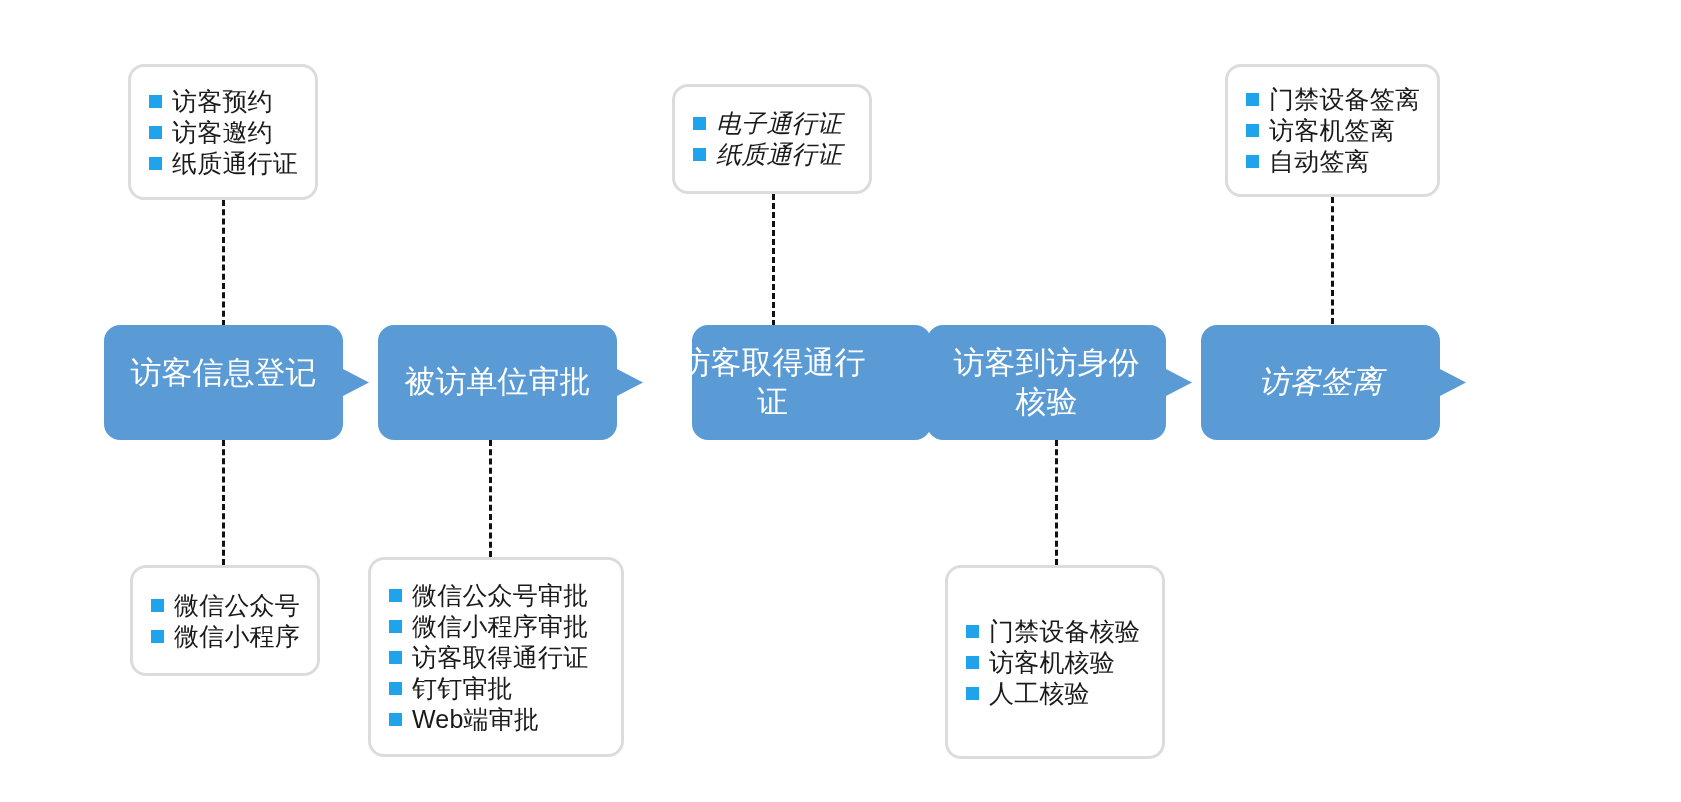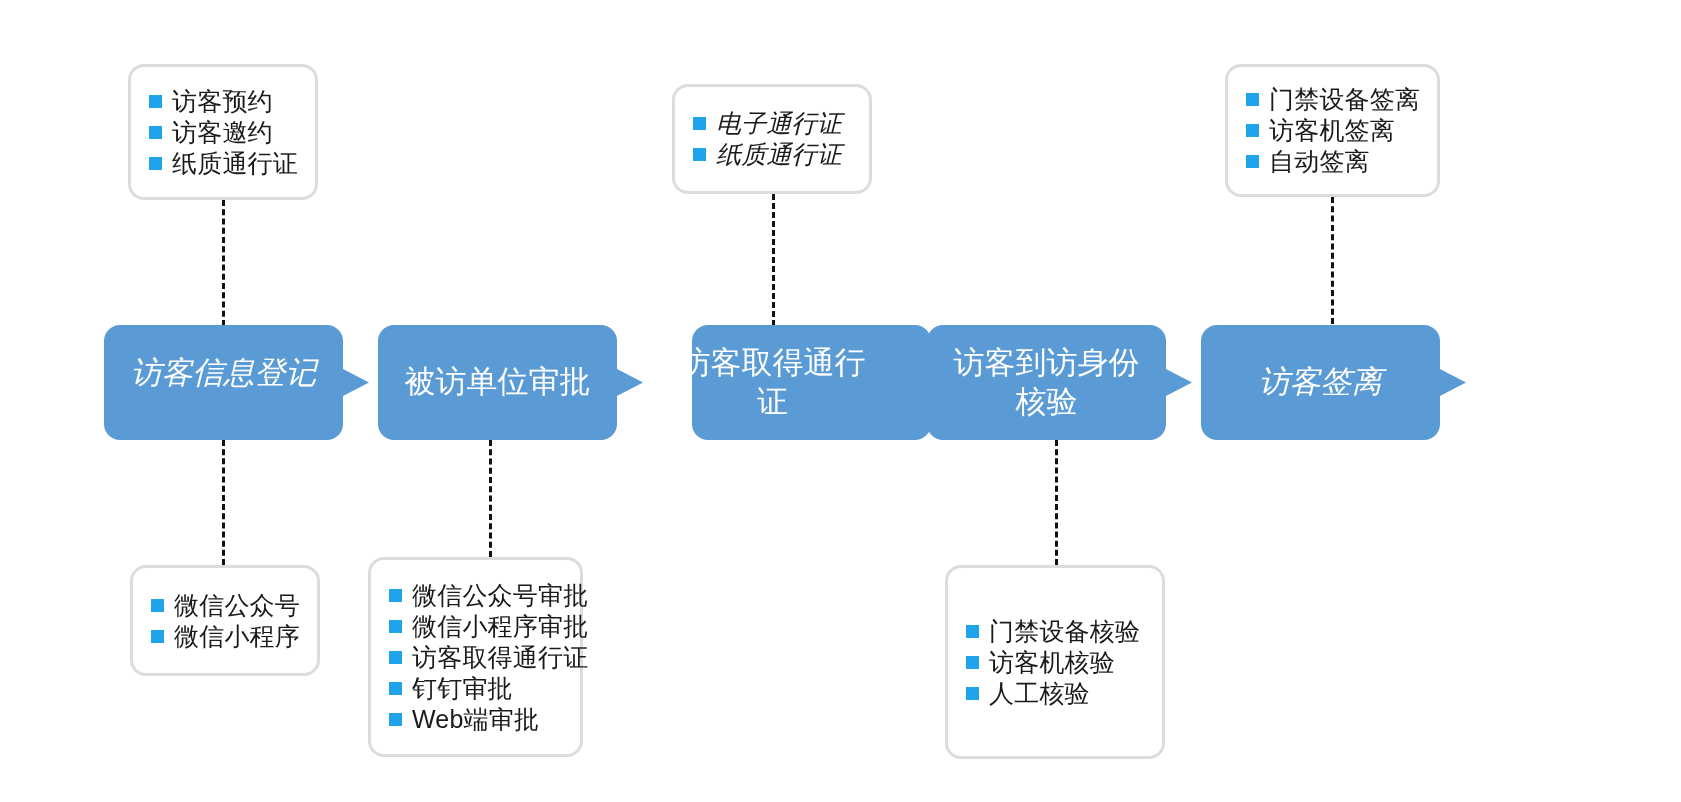--- a/index.html
+++ b/index.html
@@ -140,21 +140,21 @@
     <div class="detail-item">
       <span class="bullet"></span>
       <span class="detail-label">微信公众号</span>
     </div>
     <div class="detail-item">
       <span class="bullet"></span>
       <span class="detail-label">微信小程序</span>
     </div>
   </div>
 
-  <div class="detail-card" style="left:368px; top:521px; width:215px; height:200px;">
+  <div class="detail-card" style="left:368px; top:521px; width:256px; height:200px;">
     <div class="detail-item">
       <span class="bullet"></span>
       <span class="detail-label">微信公众号审批</span>
     </div>
     <div class="detail-item">
       <span class="bullet"></span>
       <span class="detail-label">微信小程序审批</span>
     </div>
     <div class="detail-item">
       <span class="bullet"></span>
@@ -182,21 +182,21 @@
     <div class="detail-item">
       <span class="bullet"></span>
       <span class="detail-label">人工核验</span>
     </div>
   </div>
 
   <div class="chev-wrap" style="left:104px; top:289px;">
     <svg width="265" height="115" viewBox="0 0 265 115">
       <path fill="#5B9BD5" d="M16,0 H223 A16,16 0 0 1 239,16 V44 L265,57.5 L239,71 V99 A16,16 0 0 1 223,115 H16 A16,16 0 0 1 0,99 V16 A16,16 0 0 1 16,0 Z"></path>
     </svg>
-    <div class="chev-label" style="width:239px; height:96px;font-style:italic;">
+    <div class="chev-label" style="width:239px; height:96px;">
       <span>访客信息登记</span>
     </div>
   </div>
 
   <div class="chev-wrap" style="left:378px; top:289px;">
     <svg width="265" height="115" viewBox="0 0 265 115">
       <path fill="#5B9BD5" d="M16,0 H223 A16,16 0 0 1 239,16 V44 L265,57.5 L239,71 V99 A16,16 0 0 1 223,115 H16 A16,16 0 0 1 0,99 V16 A16,16 0 0 1 16,0 Z"></path>
     </svg>
     <div class="chev-label" style="width:239px; height:115px;text-align:center;">
       <span>被访单位审批</span>

